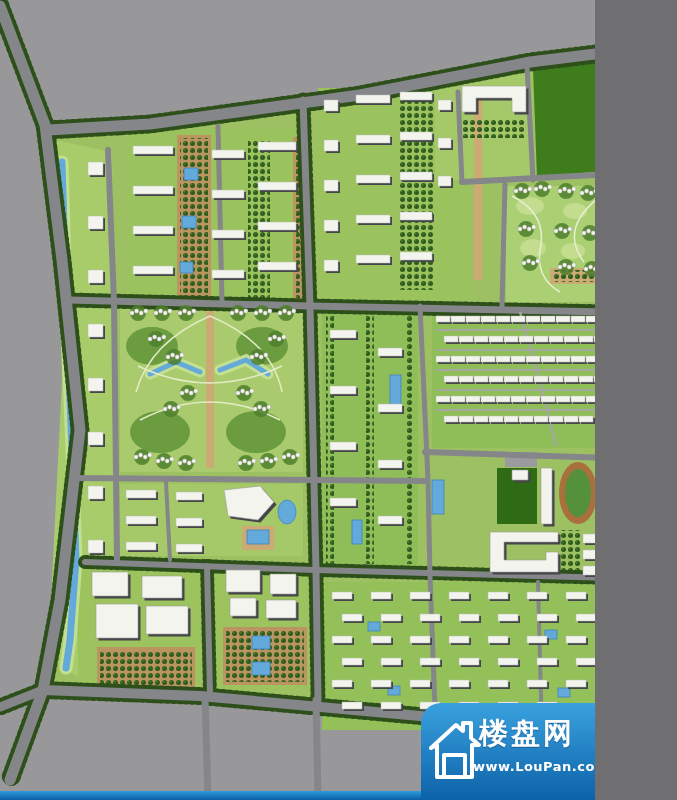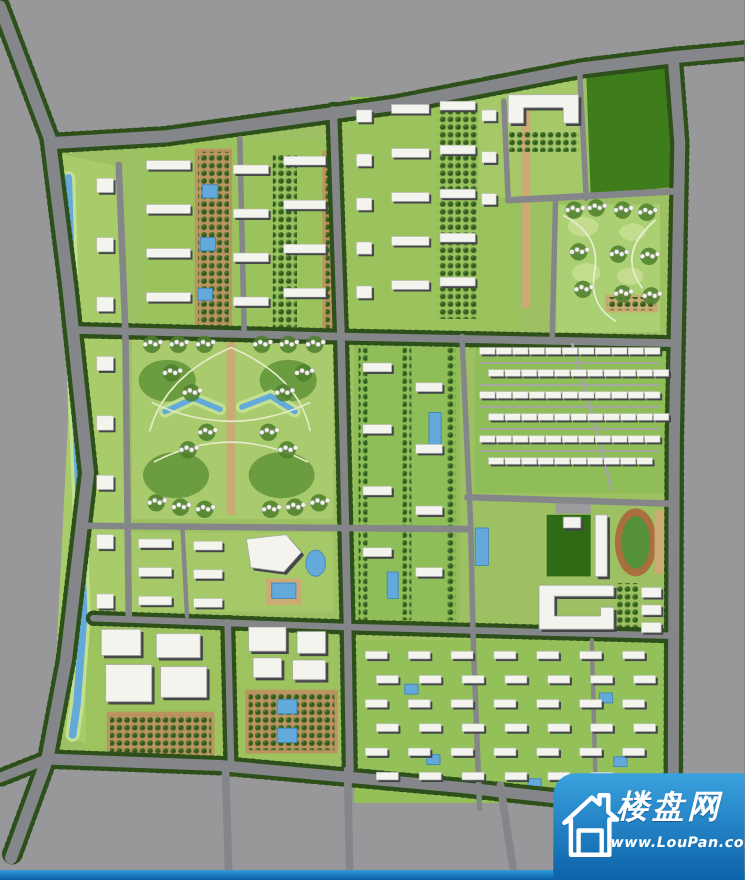--- a/index.html
+++ b/index.html
@@ -1,17 +1,17 @@
 <!DOCTYPE html>
 <html><head>
 <meta charset="utf-8">
 <style>
   html,body{margin:0;padding:0;background:#6f6f72;}
-  #stage{position:relative;width:677px;height:800px;overflow:hidden;
-         font-family:"DejaVu Sans","Liberation Sans",sans-serif;background:#98989b;font-style:italic;}
+  #stage{position:relative;width:595px;height:800px;overflow:hidden;
+         font-family:"DejaVu Sans","Liberation Sans",sans-serif;background:#98989b;}
   #plan-svg{position:absolute;left:0;top:0;}
   
   .wm-bar{position:absolute;left:0;bottom:0;width:677px;height:9px;
           background:linear-gradient(#2f9bdb,#0a5fa6);z-index:5;}
   .wm-box{position:absolute;right:0;bottom:0;width:174px;height:97px;
           border-top-left-radius:20px;z-index:6;
           background:linear-gradient(#3aa1de,#0c62a8);}
   .wm-house{position:absolute;left:8px;top:12px;}
   .wm-cn{position:absolute;left:58px;top:16px;width:112px;color:#fff;
          font-size:29px;font-weight:bold;letter-spacing:3px;line-height:1;

